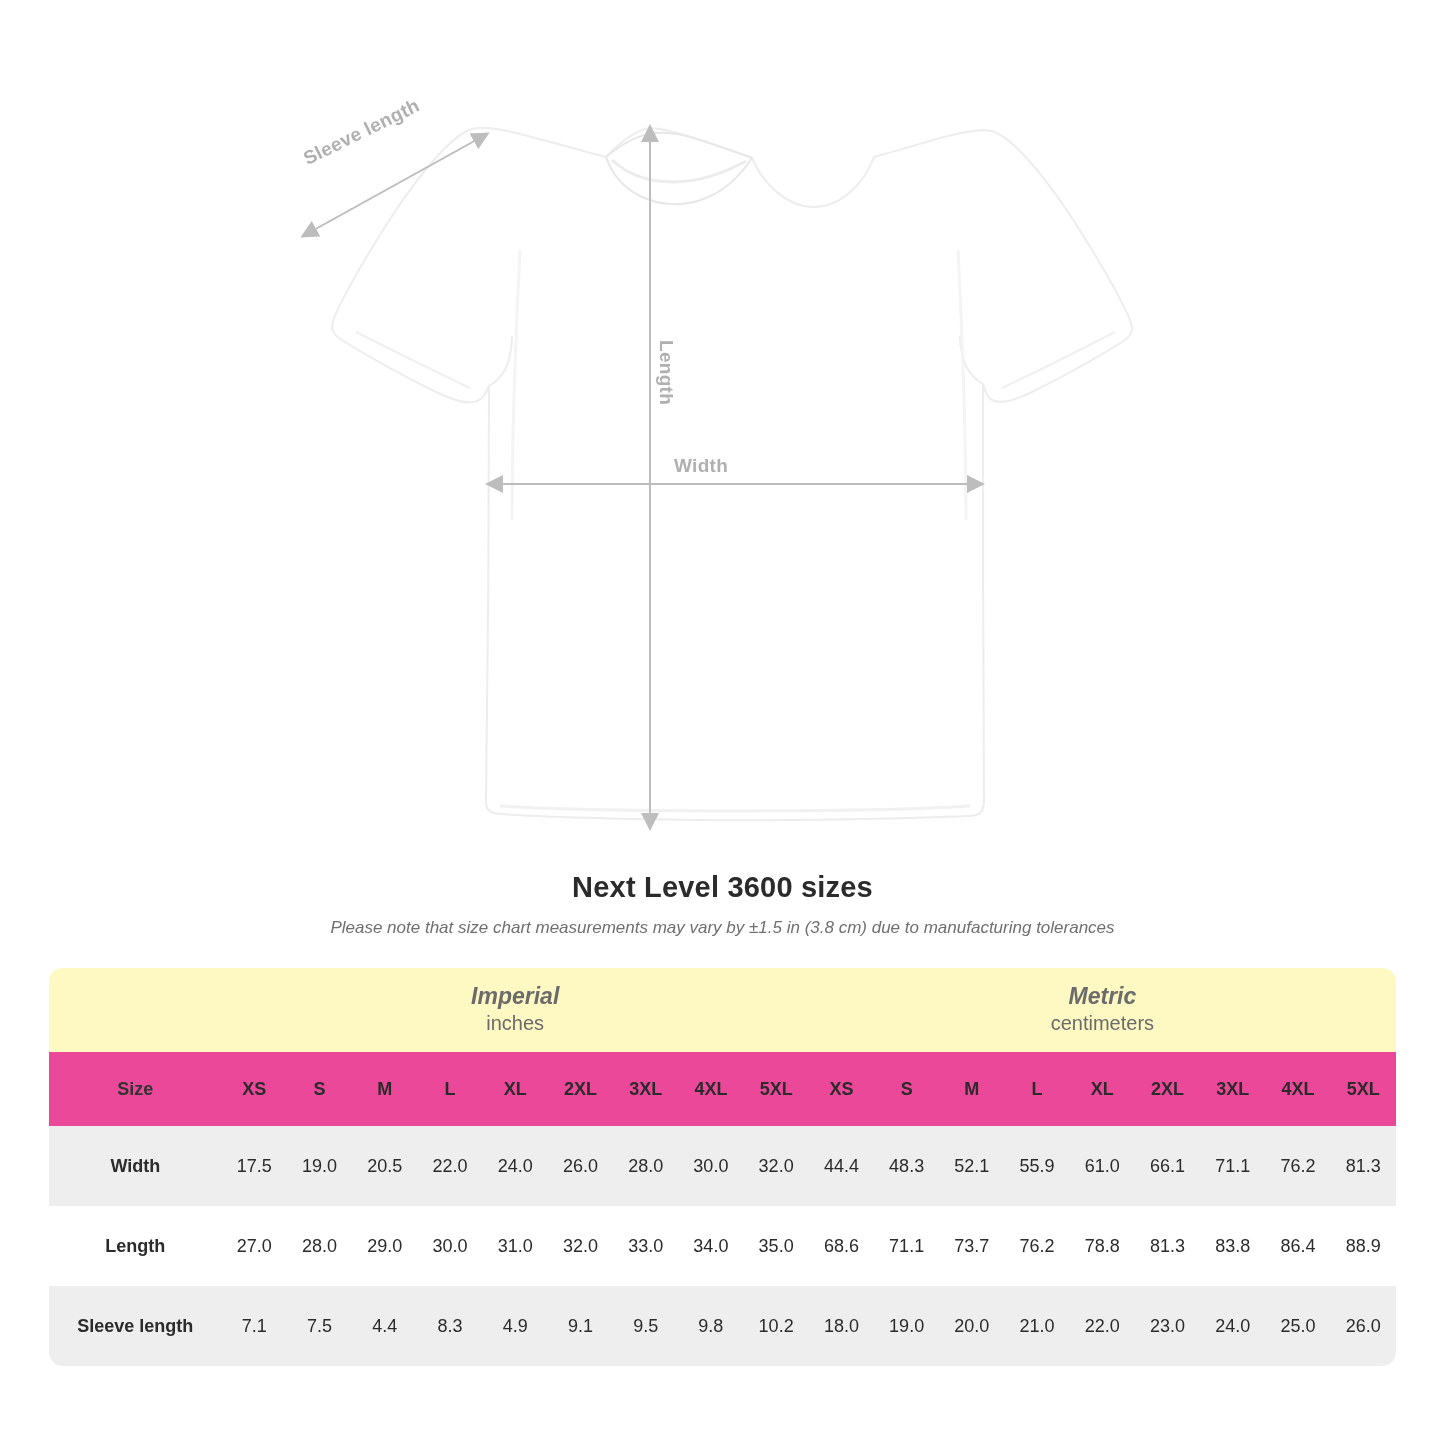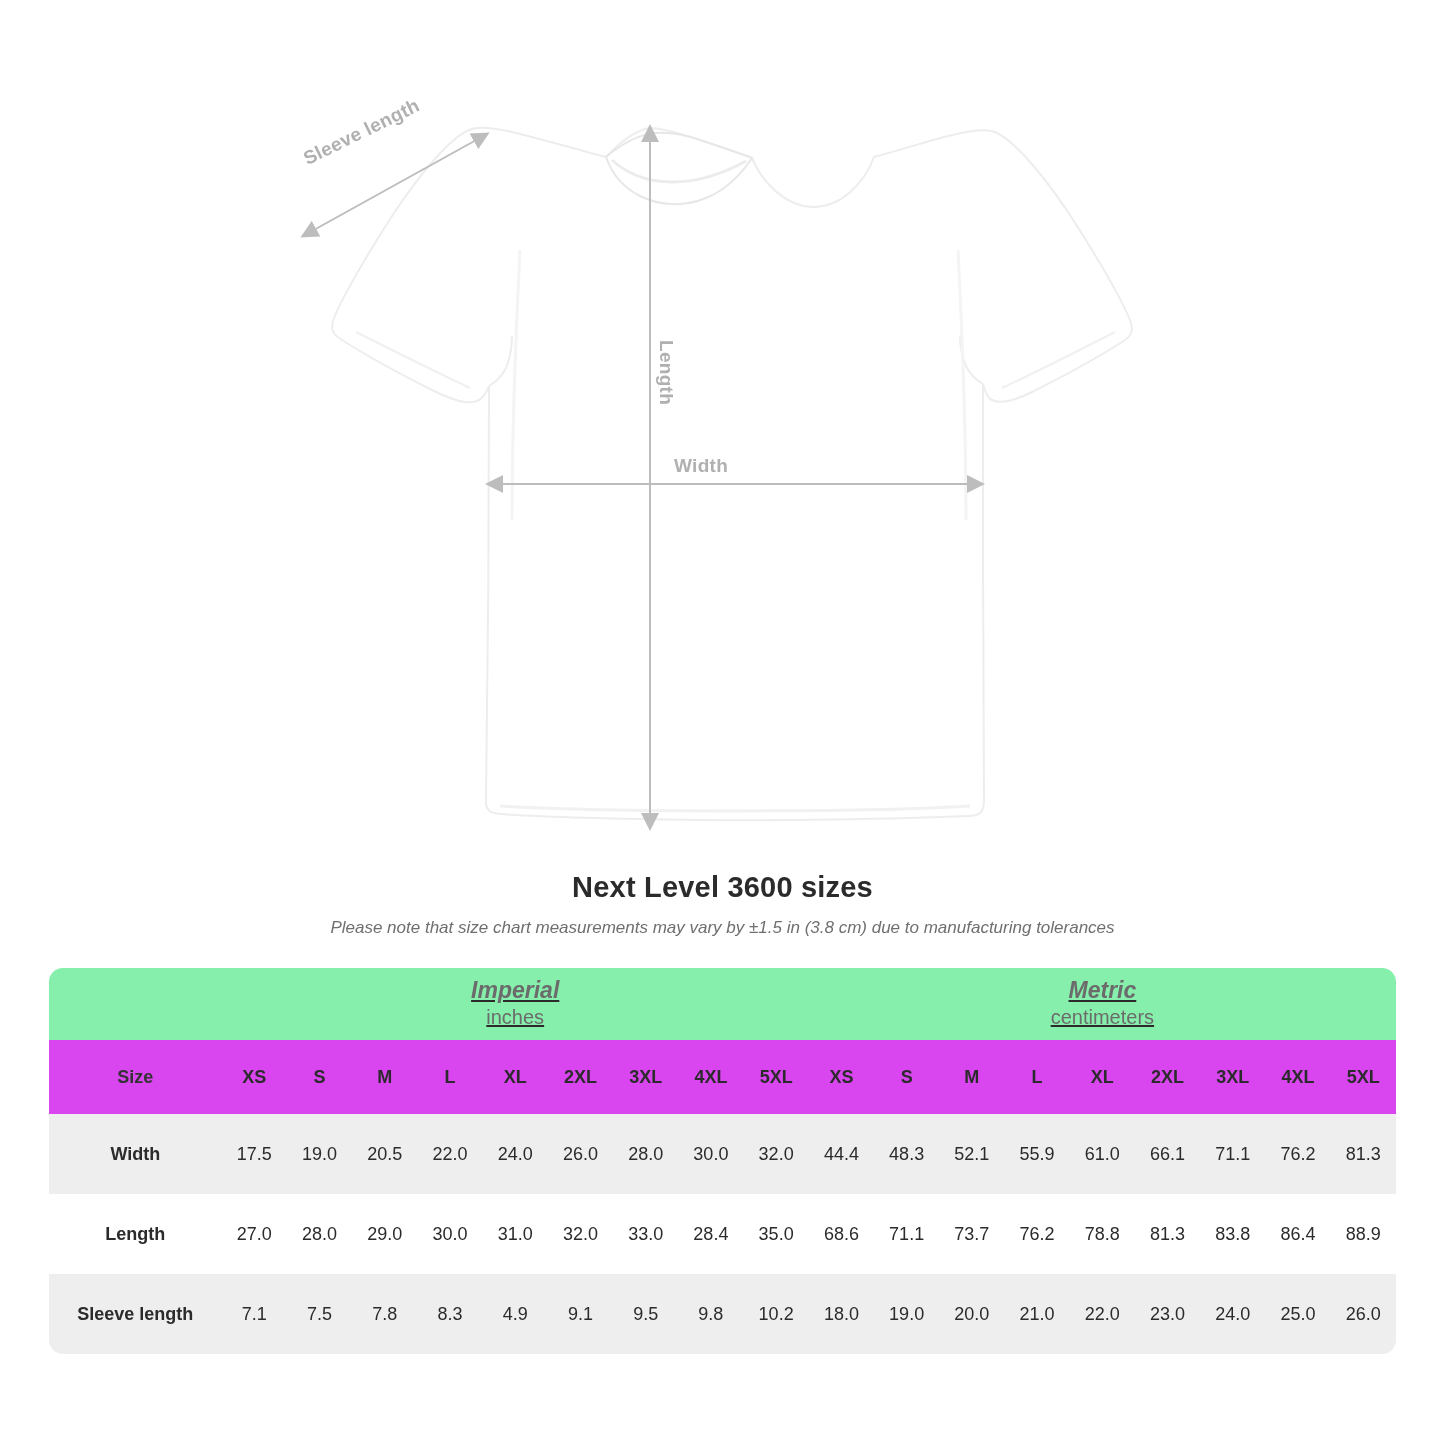--- a/index.html
+++ b/index.html
@@ -88,45 +88,44 @@
     table-layout: fixed;
   }
   table.size-table td, table.size-table th {
     text-align: center;
     vertical-align: middle;
     font-size: 18px;
     color: #2b2b2b;
     border: none;
   }
   .group-row td {
-    background: #86efac;
-    height: 72px;
+    background: #fef9c3;
+    height: 84px;
     padding: 0;
-    text-decoration: underline;
   }
   .group-name {
     font-size: 23px;
     font-style: italic;
     font-weight: bold;
     color: #6b6b6b;
     line-height: 1.15;
   }
   .group-unit {
     font-size: 20px;
     color: #6b6b6b;
     line-height: 1.4;
     font-style: normal;
     font-weight: normal;
   }
   .corner-cell {
     background: #eaeaea;
   }
   .head-row td {
     height: 72px;
-    background: #d946ef;
+    background: #ec4899;
     font-weight: bold;
     font-size: 18px;
   }
   .head-row td.rowhead {
     font-weight: bold;
     font-size: 18px;
     color: #333;
   }
   .data-row td {
     height: 78px;
@@ -313,38 +312,38 @@
 
         <tr class="data-row plain">
           <td class="rowhead">Length</td>
           <td>27.0</td>
           <td>28.0</td>
           <td>29.0</td>
           <td>30.0</td>
           <td>31.0</td>
           <td>32.0</td>
           <td>33.0</td>
-          <td>28.4</td>
+          <td>34.0</td>
           <td>35.0</td>
           <td>68.6</td>
           <td>71.1</td>
           <td>73.7</td>
           <td>76.2</td>
           <td>78.8</td>
           <td>81.3</td>
           <td>83.8</td>
           <td>86.4</td>
           <td>88.9</td>
         </tr>
 
         <tr class="data-row alt">
           <td class="rowhead">Sleeve length</td>
           <td>7.1</td>
           <td>7.5</td>
-          <td>7.8</td>
+          <td>4.4</td>
           <td>8.3</td>
           <td>4.9</td>
           <td>9.1</td>
           <td>9.5</td>
           <td>9.8</td>
           <td>10.2</td>
           <td>18.0</td>
           <td>19.0</td>
           <td>20.0</td>
           <td>21.0</td>

